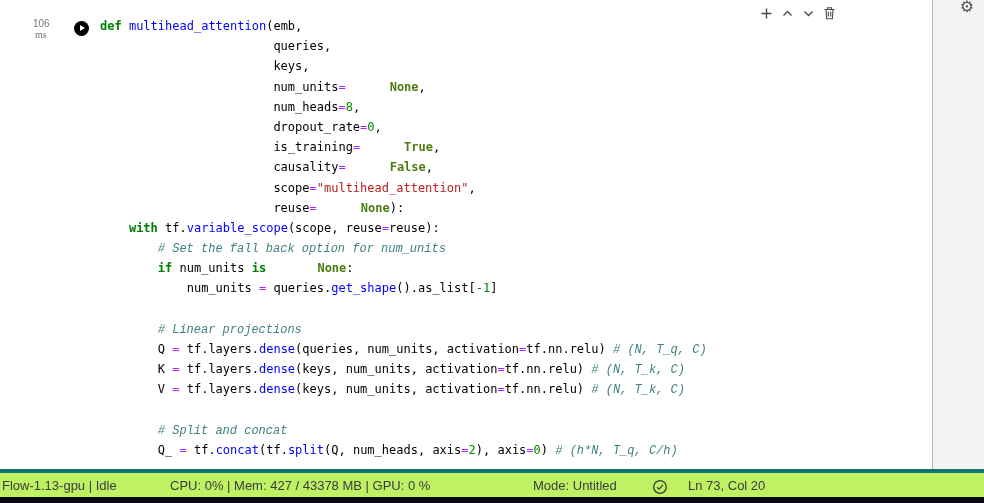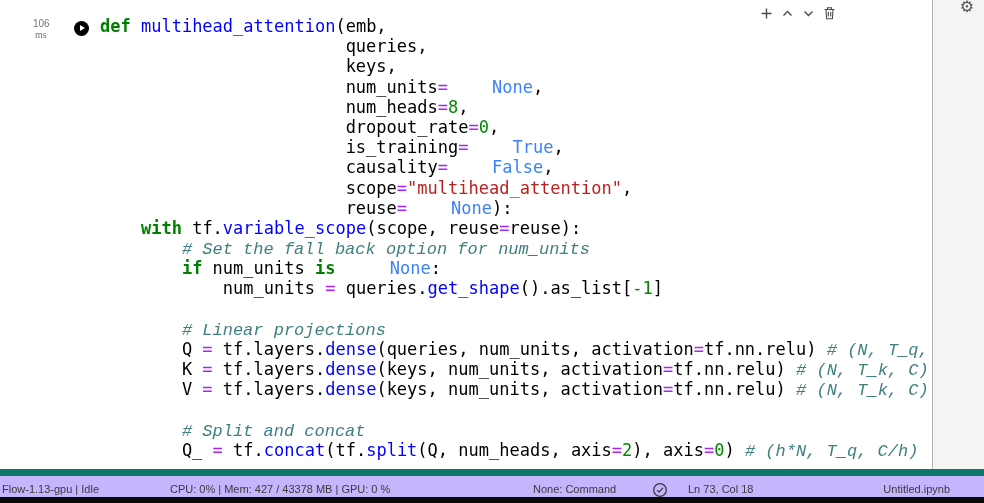--- a/index.html
+++ b/index.html
@@ -4,25 +4,25 @@
 <style>
   html,body{margin:0;padding:0;}
   body{
     width:984px;height:503px;position:relative;overflow:hidden;
     background:#ffffff;font-family:"Liberation Sans",sans-serif;
   }
   
   .cell-area{position:absolute;left:0;top:0;width:932px;height:450px;background:#fff;margin-left:28px;}
   .code{
     position:absolute;left:0;top:0;margin:0;padding:16px 0 0 72px;
-    font-family:"DejaVu Sans Mono",monospace;font-size:17px;color:#000;
+    font-family:"DejaVu Sans Mono",monospace;font-size:12px;color:#000;
   }
   .cline{height:20.2px;line-height:20.2px;white-space:pre;}
   .t-kw{color:#008000;font-weight:bold;}
-  .t-bi{color:#3b82f6;font-weight:normal;padding-left:44px;}
+  .t-bi{color:#4d7c0f;font-weight:bold;padding-left:44px;}
   .t-fn{color:#0000ff;}
   .t-op{color:#aa22ff;}
   .t-num{color:#008800;}
   .t-str{color:#ba2121;}
   .t-com{color:#408080;font-style:italic;font-family:Liberation Mono, monospace;}
   .t-pl{color:#000;}
   
   .exec-time{position:absolute;left:5px;top:18px;font-size:10px;line-height:11px;color:#757575;}
   .exec-time span{display:block;}
   .exec-time .unit{padding-left:2px;font-family:Liberation Serif, serif;}
@@ -38,22 +38,22 @@
     border-left:1px solid #dcdcdc;border-right:1px solid #dcdcdc;box-sizing:border-box;}
   .sb-thumb{position:absolute;left:0;right:0;top:85px;height:152px;background:#cdcdcd;
     border:1px solid #9b9b9b;box-sizing:border-box;cursor:pointer;}
   .down-arrow{position:absolute;bottom:8px;left:1px;width:0;height:0;
     border-left:5px solid transparent;border-right:5px solid transparent;border-top:7px solid #3d3d3d;}
   
   .right-strip{position:absolute;left:932px;top:0;width:52px;height:469px;background:#f4f4f4;
     border-left:1px solid #b5b5b5;box-sizing:border-box;}
   .gear{position:absolute;top:-2px;right:10px;font-size:16px;color:#555;cursor:pointer;line-height:18px;}
   
-  .statusbar{position:absolute;left:0;top:469px;width:984px;height:28px;background:#c4b5fd;
-    border-top:7px solid #0f766e;box-sizing:border-box;font-size:11px;color:#3b3b3b;}
+  .statusbar{position:absolute;left:0;top:469px;width:984px;height:28px;background:#bef264;
+    border-top:4px solid #0f766e;box-sizing:border-box;font-size:13px;color:#3b3b3b;}
   .sb-item{position:absolute;top:0;line-height:26px;white-space:nowrap;}
   .sb-kernel{left:2px;}
   .sb-resources{left:170px;}
   .sb-mode{left:533px;cursor:pointer;}
   .sb-checkicon{position:absolute;left:652px;top:6px;}
   .sb-lncol{left:688px;cursor:pointer;}
   .sb-filename{right:34px;}
   .bottom-black{position:absolute;left:0;top:497px;width:984px;height:6px;background:#0a0a0a;}
 </style>
 </head>
@@ -109,24 +109,23 @@
   </div>
 </div>
 
 <div class="right-strip">
   <div class="gear">⚙</div>
 </div>
 
 <div class="statusbar">
   <span class="sb-item sb-kernel">Flow-1.13-gpu | Idle</span>
   <span class="sb-item sb-resources">CPU: 0% | Mem: 427 / 43378 MB | GPU: 0 %</span>
-  <span class="sb-item sb-mode">None: Command</span>
+  <span class="sb-item sb-mode">Mode: Untitled</span>
   <span class="sb-checkicon">
     <svg width="16" height="16" viewBox="0 0 16 16">
         <circle cx="8" cy="8" r="6.3" stroke="#3b3b3b" stroke-width="1.3" fill="none"></circle>
         <path d="M5 8.1l2 2 4-4.2" stroke="#3b3b3b" stroke-width="1.3" fill="none"></path>
       </svg>
   </span>
-  <span class="sb-item sb-lncol">Ln 73, Col 18</span>
-  <span class="sb-item sb-filename">Untitled.ipynb</span>
+  <span class="sb-item sb-lncol">Ln 73, Col 20</span>
 </div>
 
 <div class="bottom-black"></div>
 
 </body></html>

